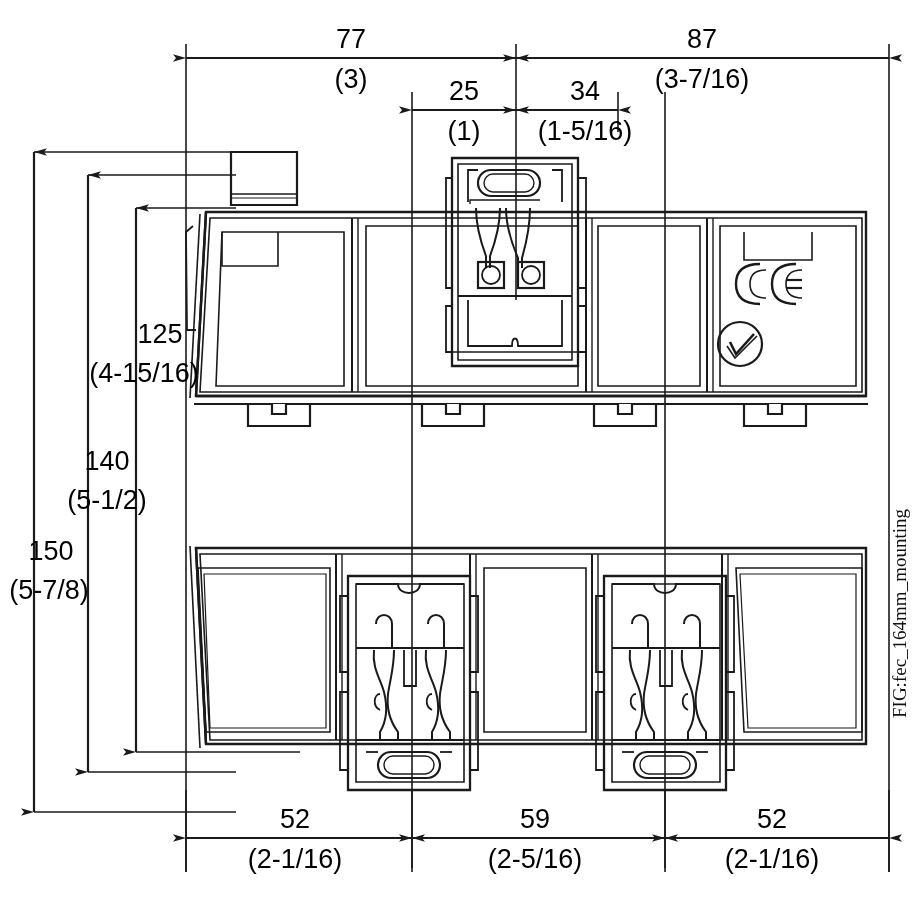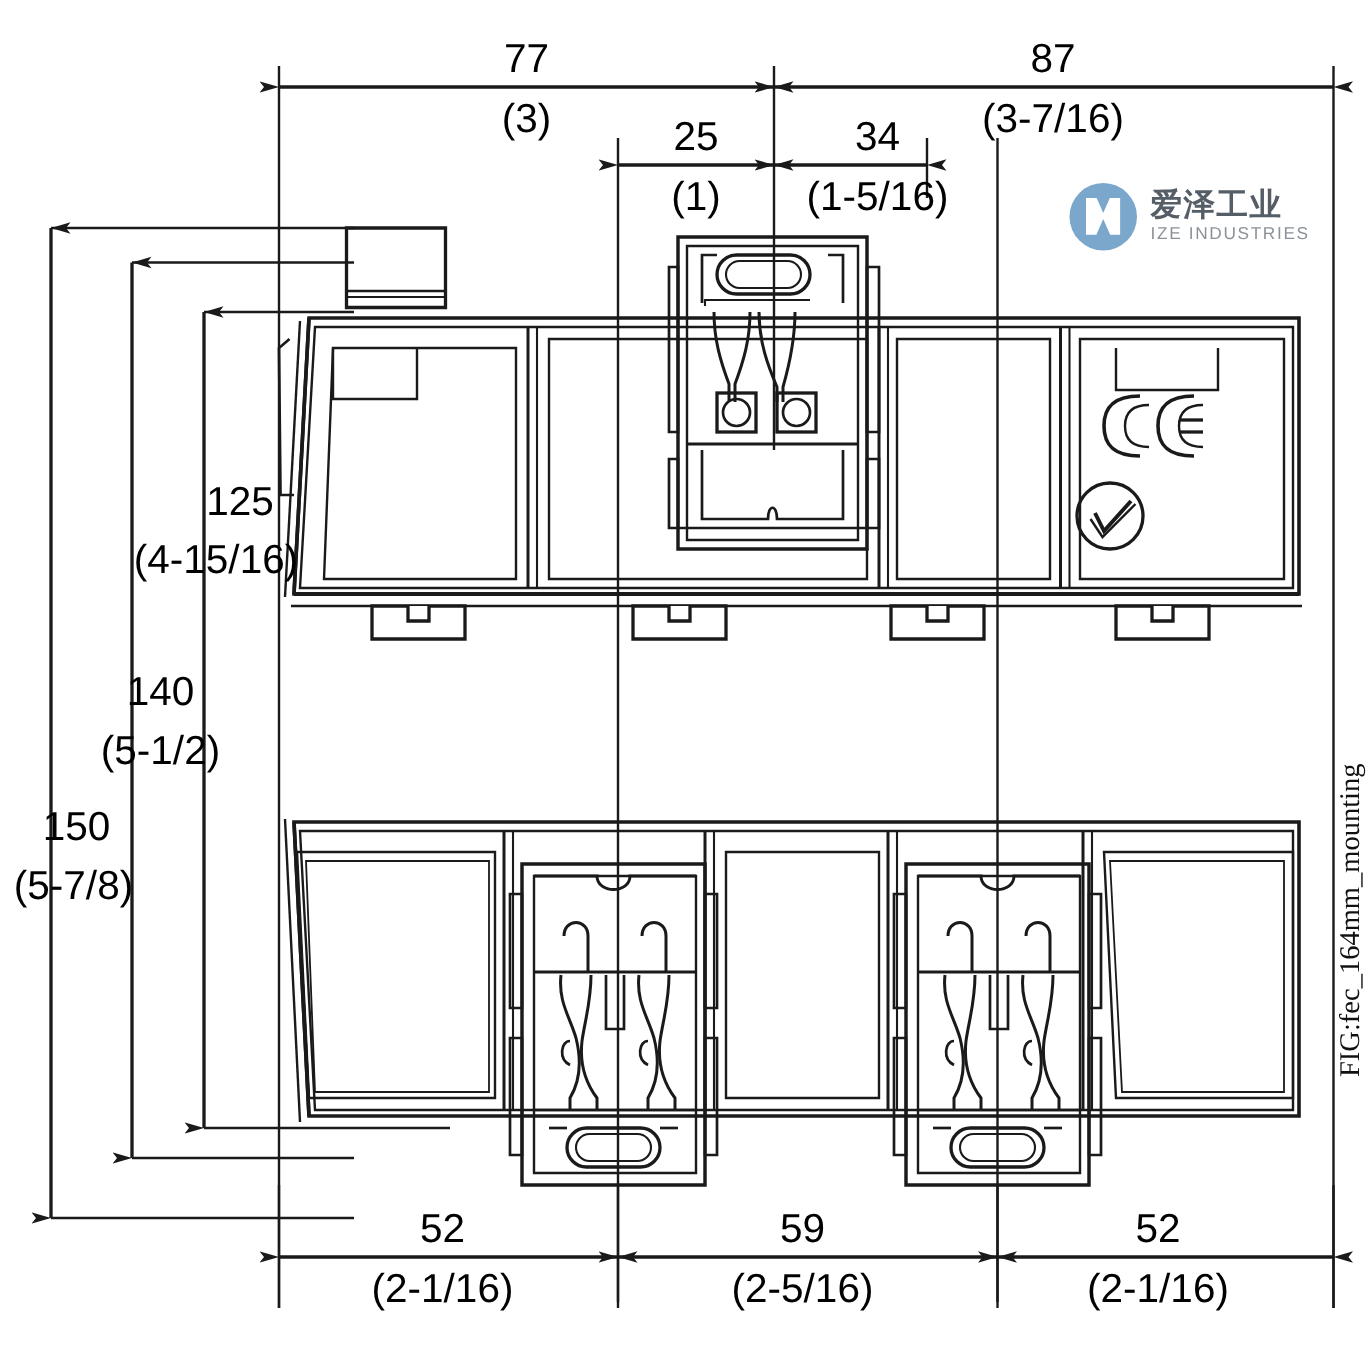--- a/index.html
+++ b/index.html
@@ -342,21 +342,14 @@
       <text class="dim-text" x="535" y="828">59</text>
       <text class="dim-text" x="535" y="868">(2-5/16)</text>
 
       <text class="dim-text" x="772" y="828">52</text>
       <text class="dim-text" x="772" y="868">(2-1/16)</text>
     </g>
 
     <text class="fig-label" x="0" y="0" transform="translate(906,718) rotate(-90)">FIG:fec_164mm_mounting</text>
   </svg>
 
-  <div id="logo">
-    <div class="mark"></div>
-    <div class="words">
-      <div class="cn">爱泽工业</div>
-      <div class="en">IZE INDUSTRIES</div>
-    </div>
-  </div>
 
 </div>
 
 </body></html>

